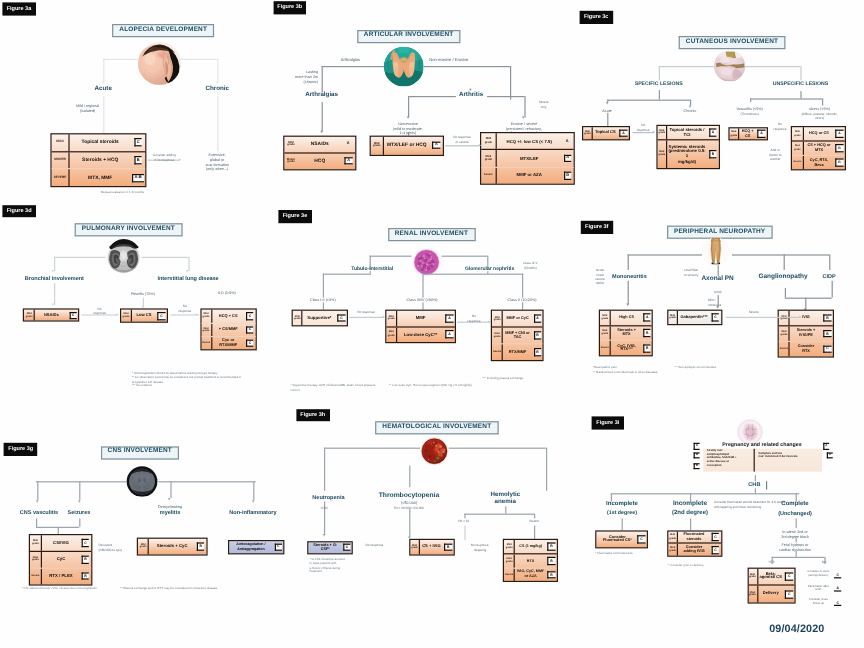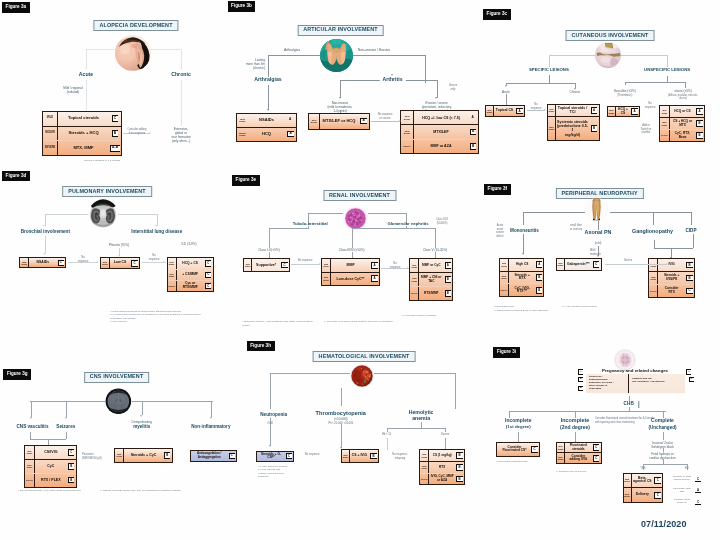--- a/index.html
+++ b/index.html
@@ -1217,13 +1217,13 @@
     </div>
 <div style="position:absolute;left:215px;top:128px;font-size:2.9px;font-weight:700;color:#140e0a;border-bottom:0.7px solid #140e0a;padding:0 2px">A</div>
 <div style="position:absolute;left:189px;top:138px;width:26px;font-size:2.4px;line-height:1.3;color:#64757e;text-align:center">
       <div>Consider close</div>
       <div>follow-up</div>
     </div>
 <div style="position:absolute;left:215px;top:139.5px;font-size:2.9px;font-weight:700;color:#140e0a;border-bottom:0.7px solid #140e0a;padding:0 2px">C</div>
 <div class="footn" style="left:16px;top:100px;width:56px">* Fluorinated corticosteroids.</div>
 <div class="footn" style="left:76px;top:110px;width:56px">** Consider prior to delivery.</div>
 </div>
-<div class="date" style="left:641px;top:519px">07/11/2020</div>
+<div class="date" style="left:641px;top:519px">09/04/2020</div>
 
 </body></html>

